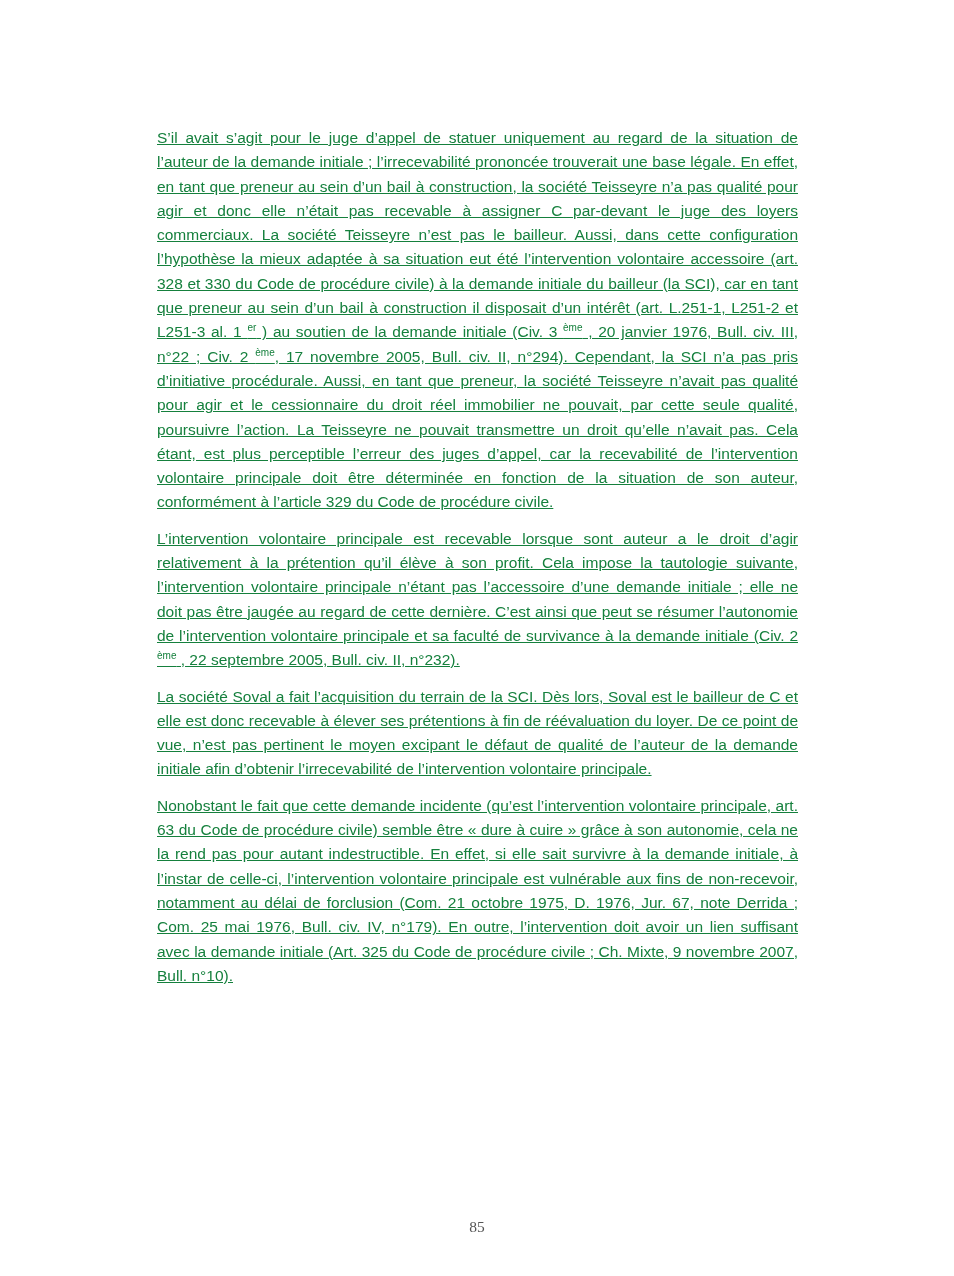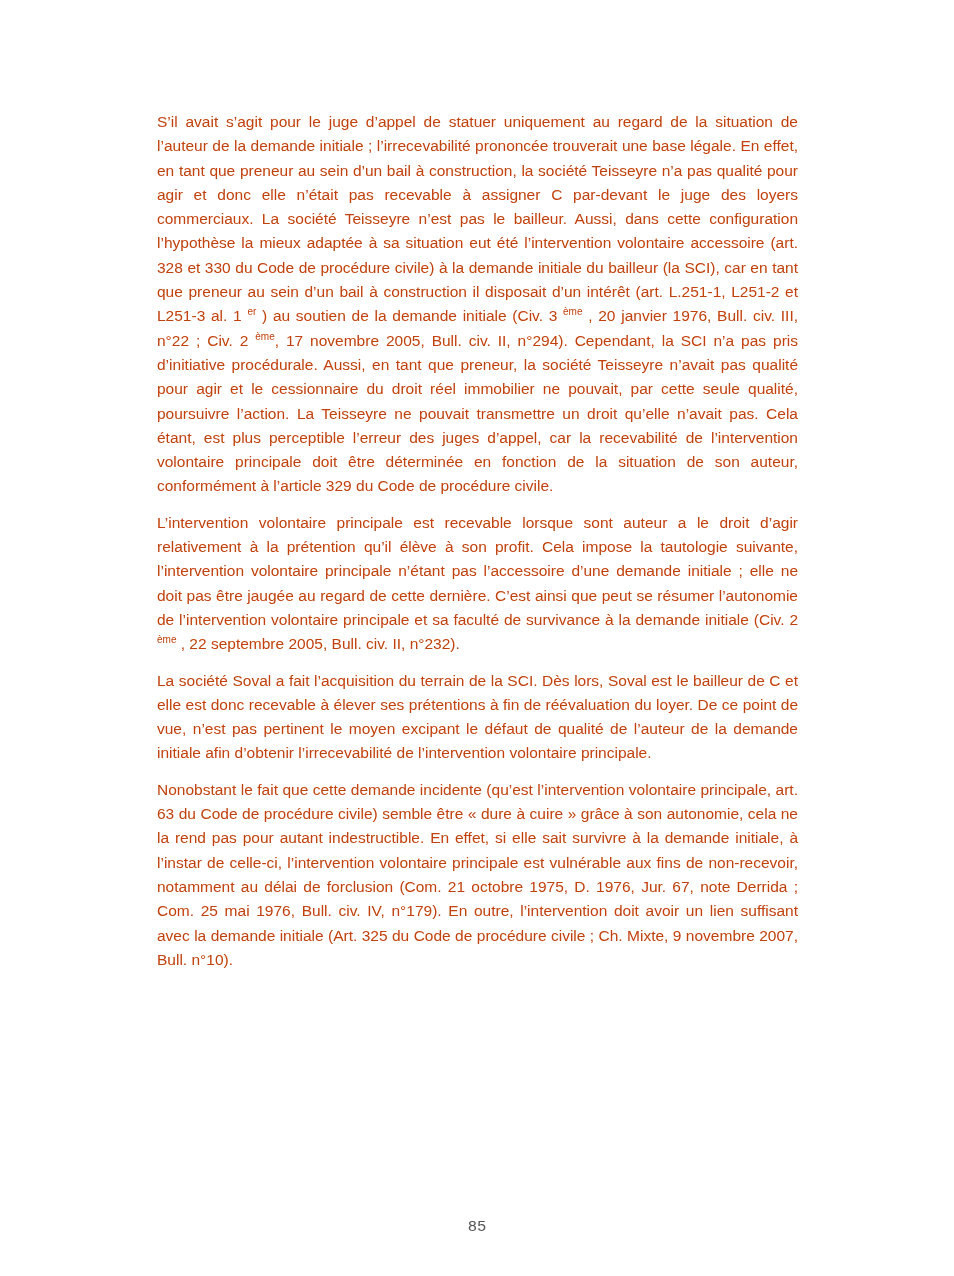--- a/index.html
+++ b/index.html
@@ -8,43 +8,44 @@
     width: 954px;
     height: 1276px;
     background: #ffffff;
     position: relative;
     overflow: hidden;
     font-family: "Liberation Sans", sans-serif;
   }
   .page-content {
     position: absolute;
     left: 157px;
-    top: 110px;
+    top: 126px;
     width: 641px;
-    color: #c2410c;
+    color: #15803d;
     font-size: 15.5px;
     line-height: 24.3px;
     text-align: justify;
+    text-decoration: underline;
   }
   .para {
     margin: 0 0 12px 0;
     padding: 0;
   }
   .para sup {
     font-size: 10px;
     line-height: 0;
     vertical-align: super;
   }
   .page-number {
     position: absolute;
     top: 1218px;
     left: 0;
     width: 954px;
     text-align: center;
-    font-family: Liberation Mono, monospace;
+    font-family: Liberation Serif, serif;
     font-size: 15.5px;
     color: #555555;
   }
 </style>
 </head>
 <body>
 
 <div class="page-content">
 
 <p class="para"><span>S’il avait s’agit pour le juge d’appel de statuer uniquement au regard de la situation de l’auteur de la demande initiale ; l’irrecevabilité prononcée trouverait une base légale. En effet, en tant que preneur au sein d’un bail à construction, la société Teisseyre n’a pas qualité pour agir et donc elle n’était pas recevable à assigner C par-devant le juge des loyers commerciaux. La société Teisseyre n’est pas le bailleur. Aussi, dans cette configuration l’hypothèse la mieux adaptée à sa situation eut été l’intervention volontaire accessoire (art. 328 et 330 du Code de procédure civile) à la demande initiale du bailleur (la SCI), car en tant que preneur au sein d’un bail à construction il disposait d’un intérêt (art. L.251-1, L251-2 et L251-3 al. 1 </span><sup>er</sup><span> ) au soutien de la demande initiale (Civ. 3 </span><sup>ème</sup><span> , 20 janvier 1976, Bull. civ. III, n°22 ; Civ. 2 </span><sup>ème</sup><span>, 17 novembre 2005, Bull. civ. II, n°294). Cependant, la SCI n’a pas pris d’initiative procédurale. Aussi, en tant que preneur, la société Teisseyre n’avait pas qualité pour agir et le cessionnaire du droit réel immobilier ne pouvait, par cette seule qualité, poursuivre l’action. La Teisseyre ne pouvait transmettre un droit qu’elle n’avait pas. Cela étant, est plus perceptible l’erreur des juges d’appel, car la recevabilité de l’intervention volontaire principale doit être déterminée en fonction de la situation de son auteur, conformément à l’article 329 du Code de procédure civile.</span></p>

